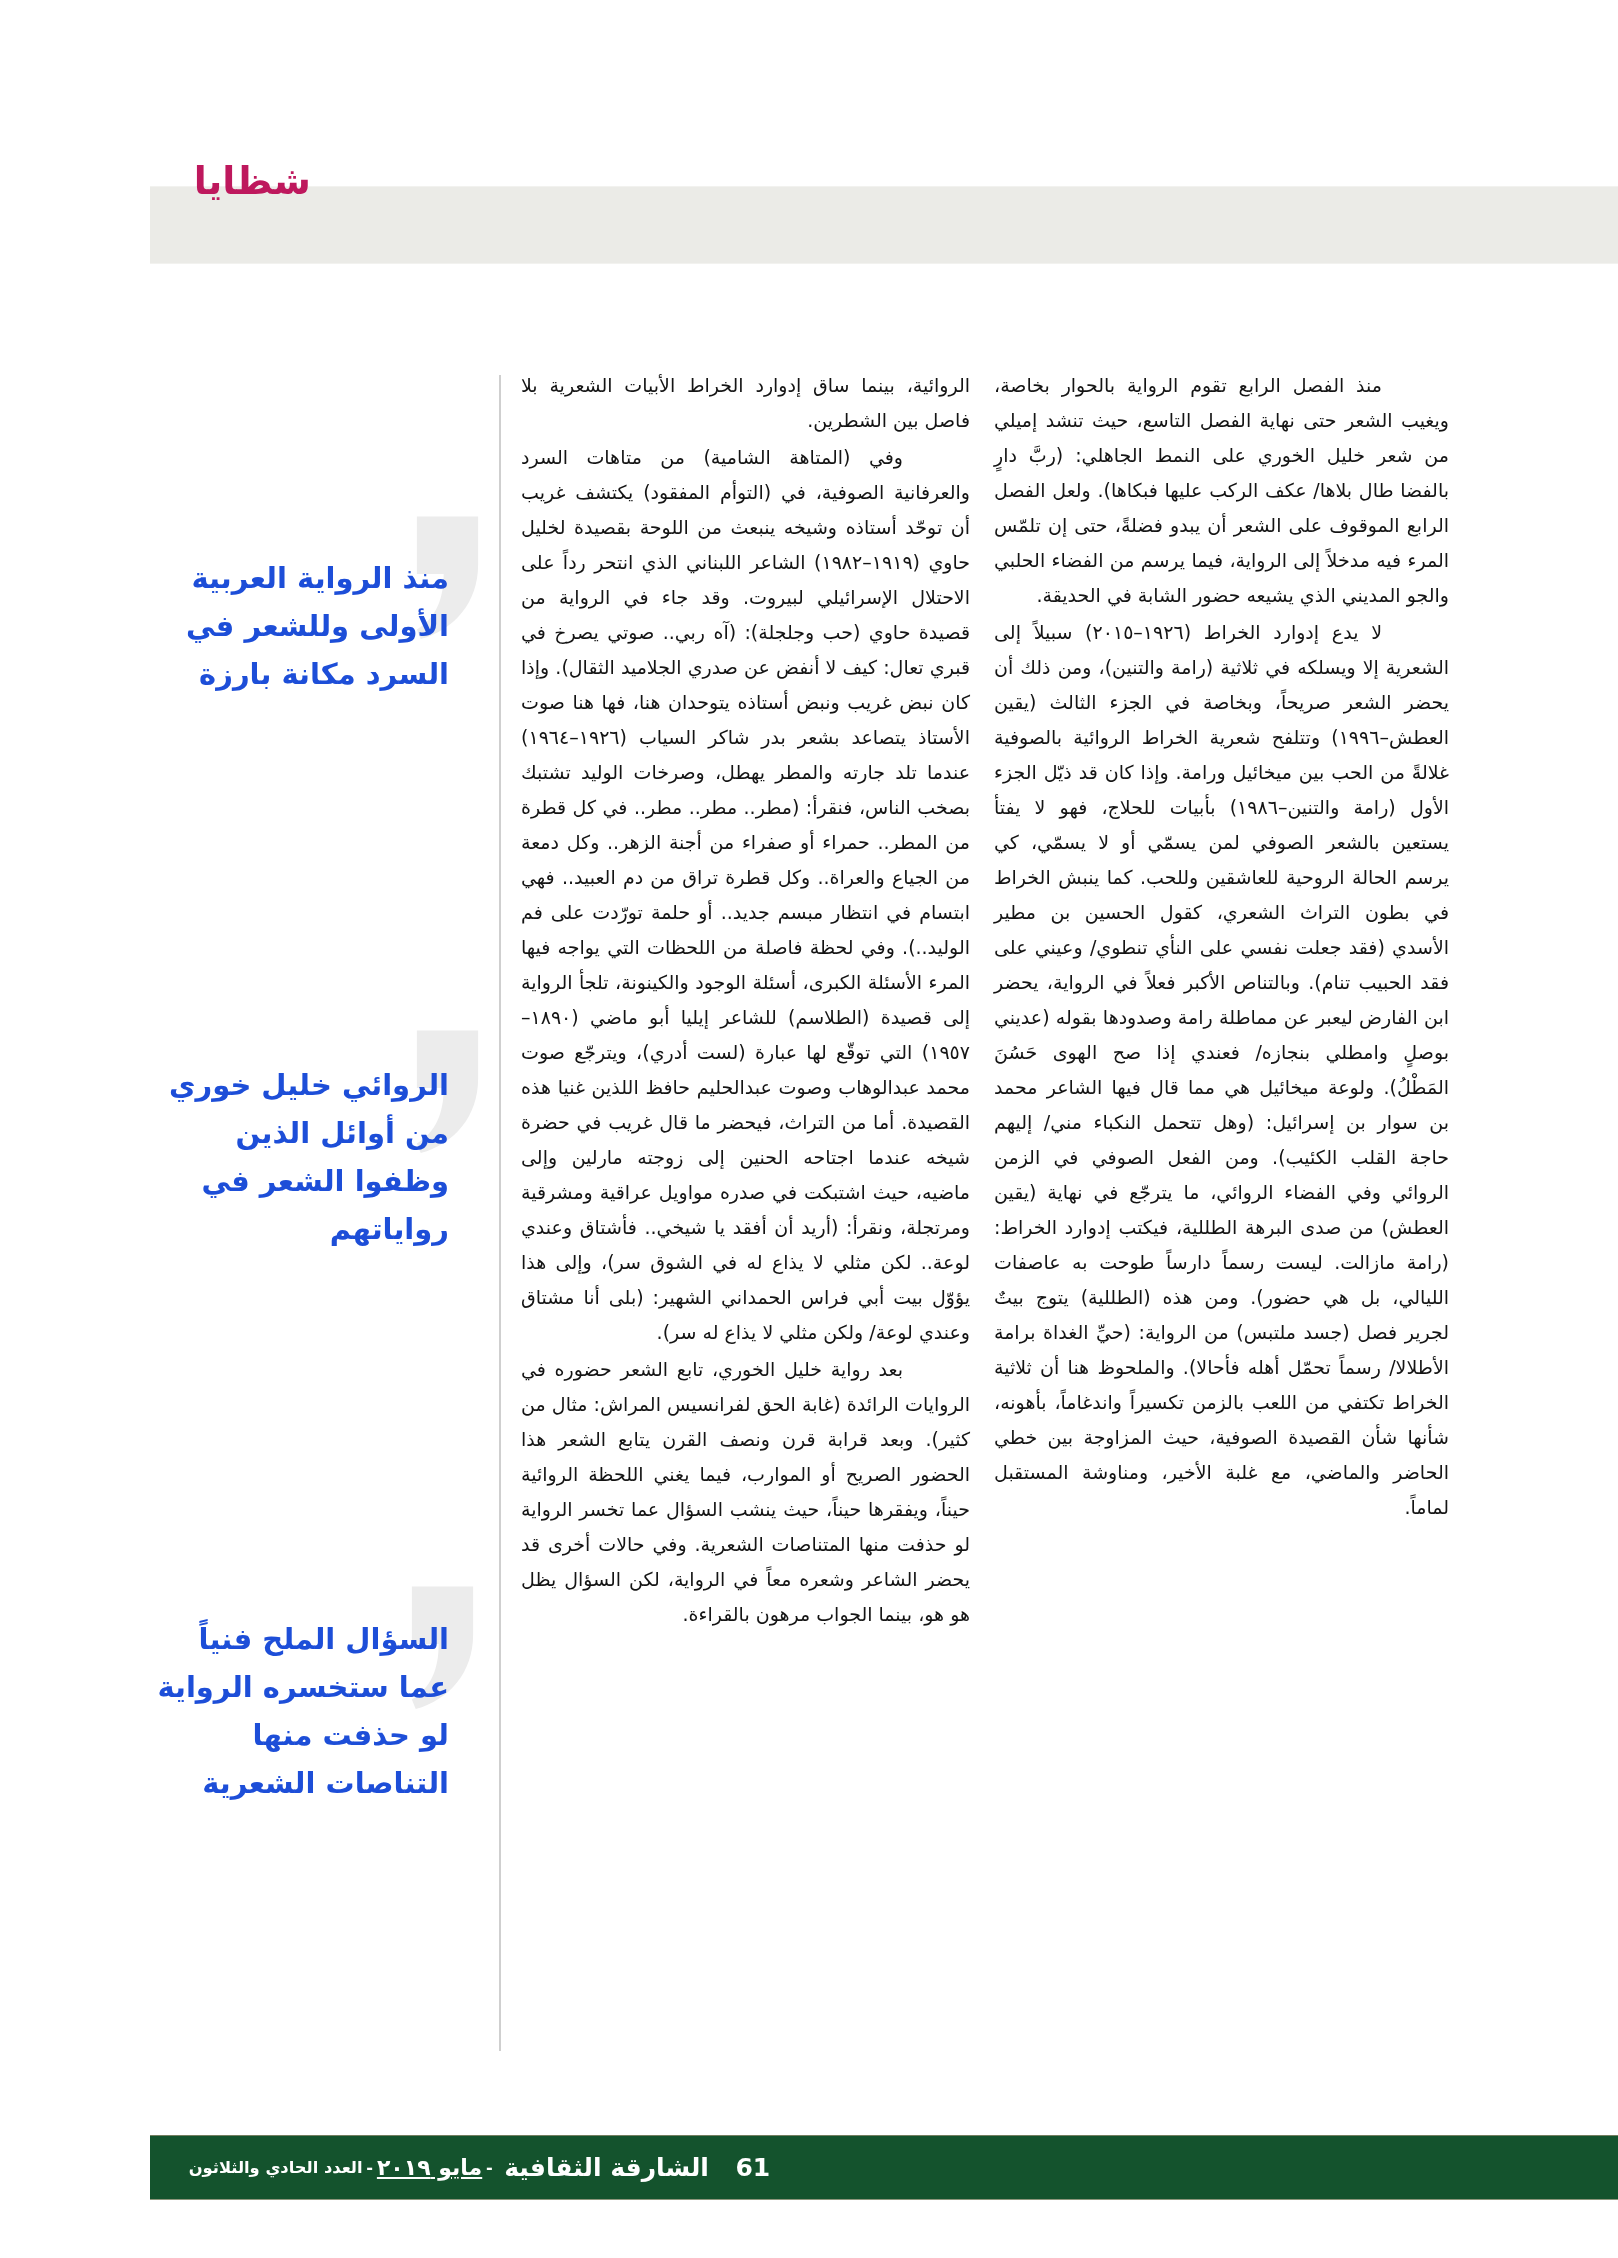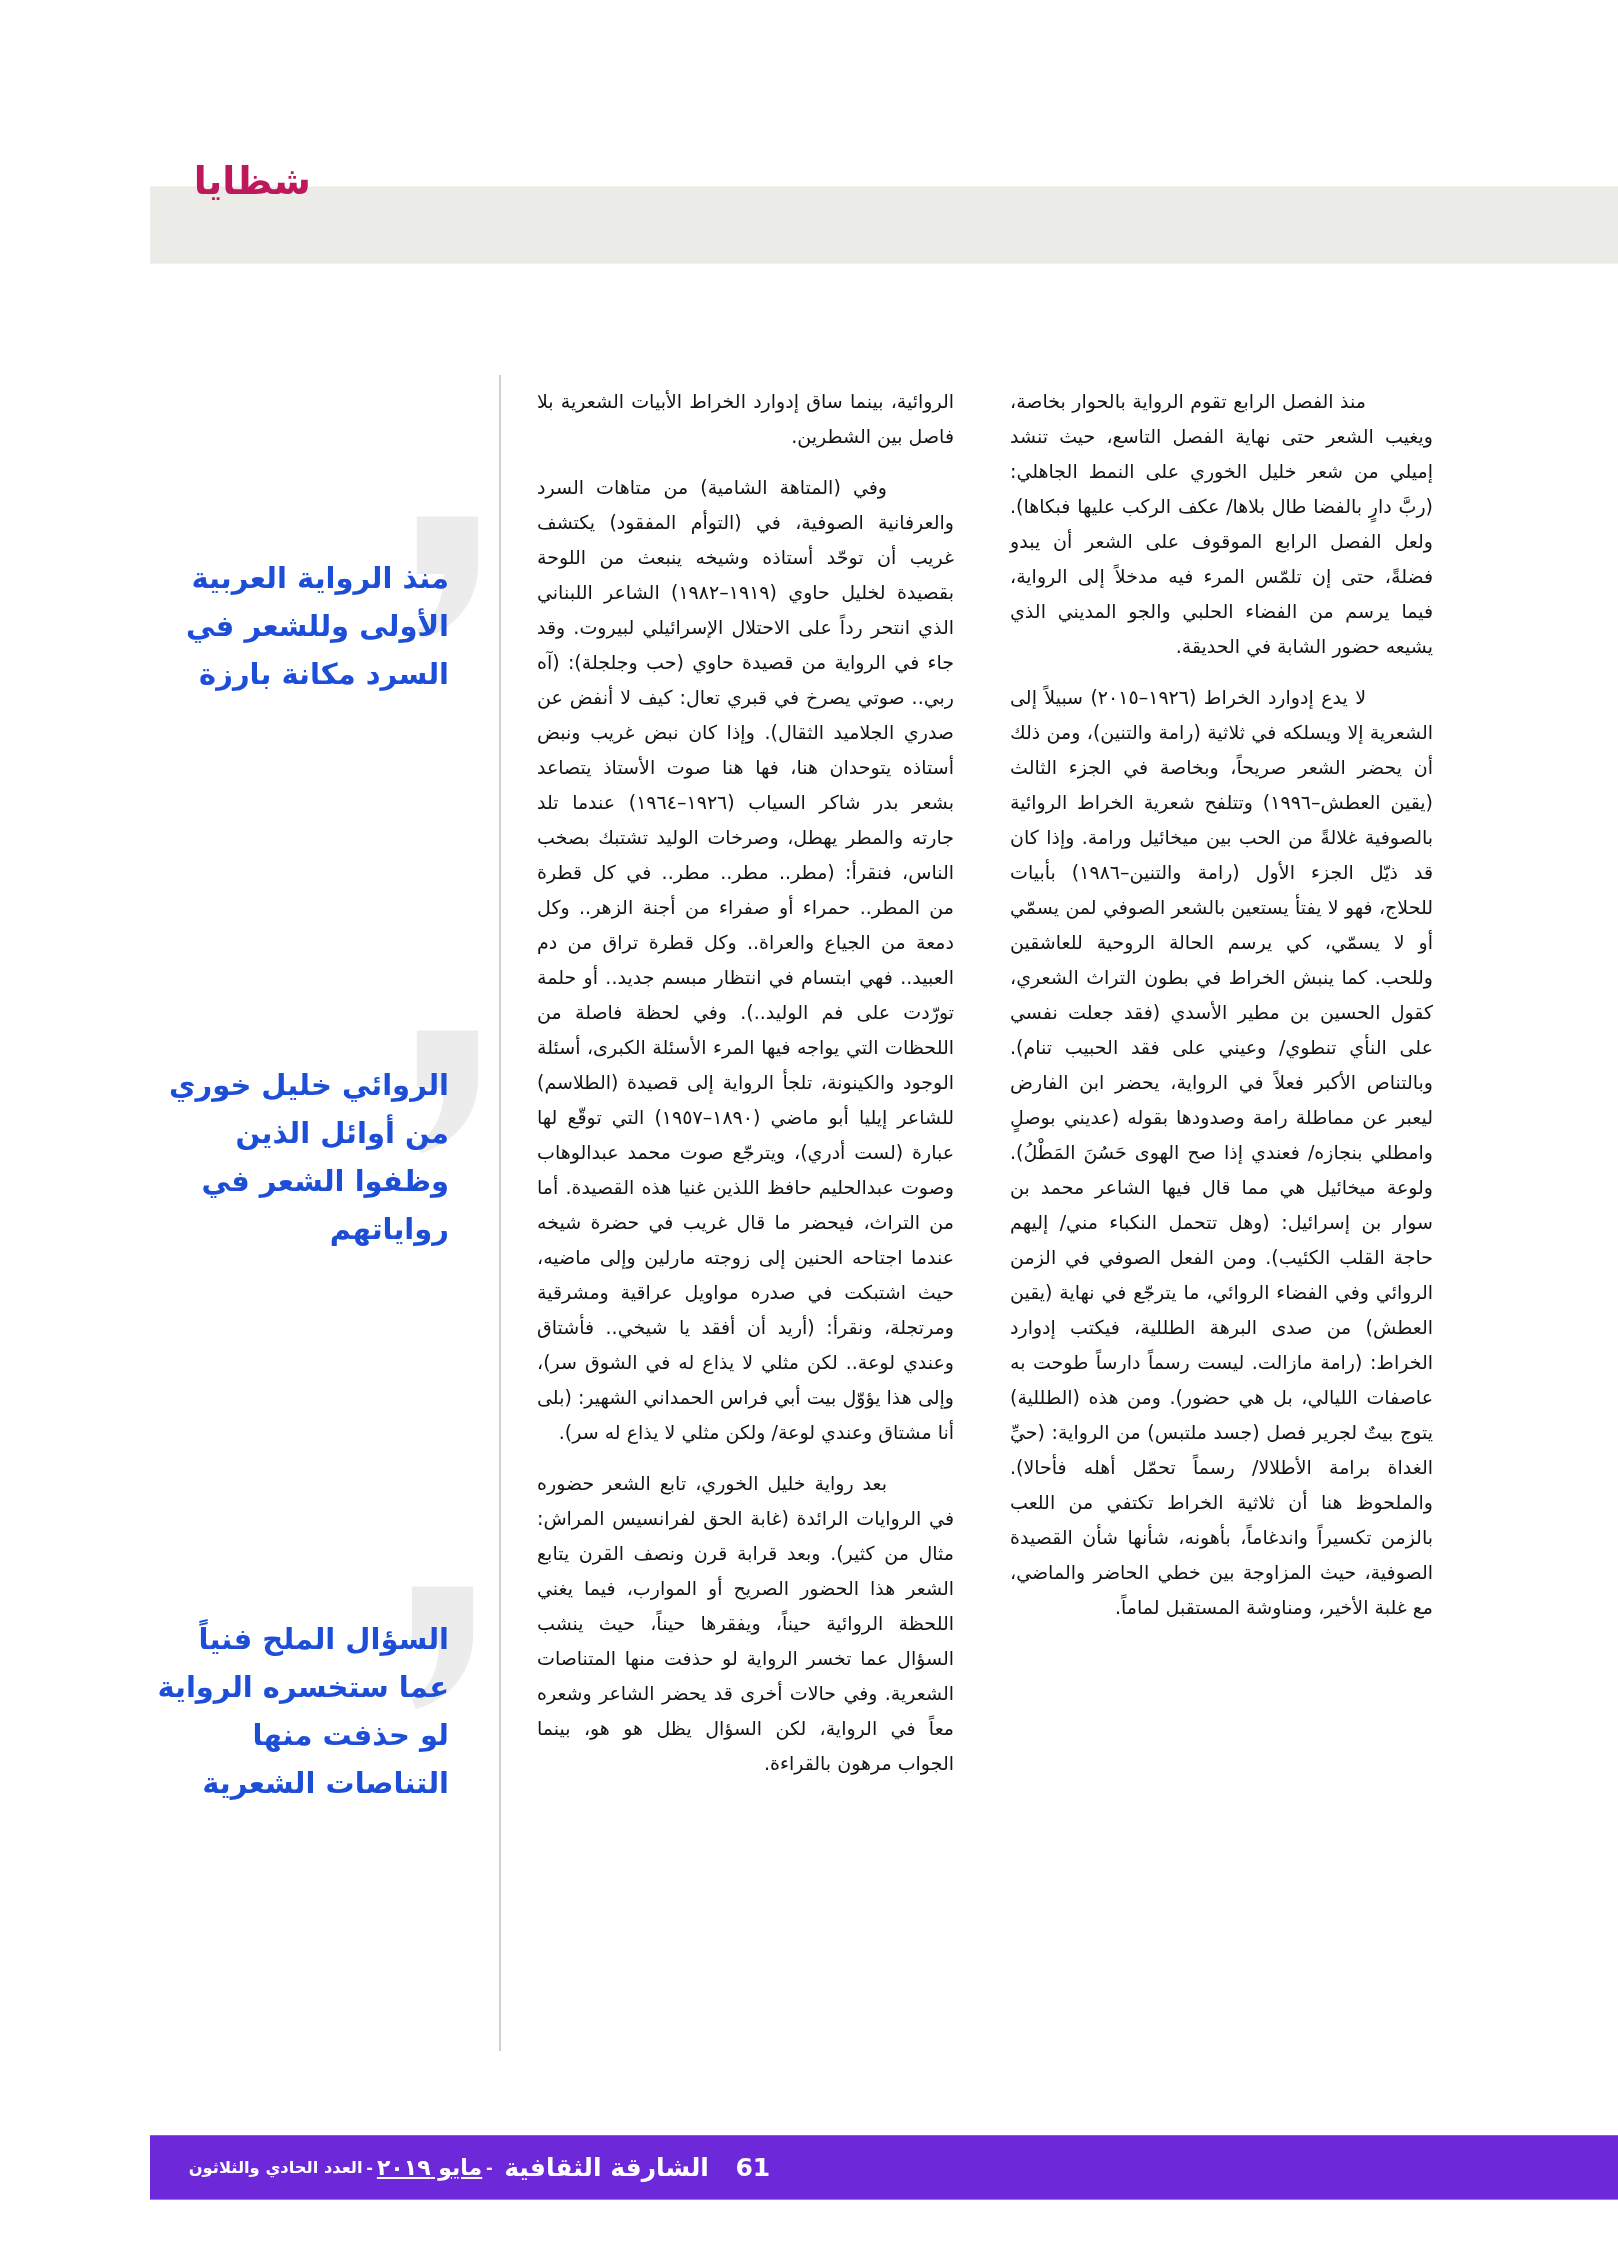--- a/index.html
+++ b/index.html
@@ -20,21 +20,21 @@
     font-size: 38px; line-height: 57px; color: #be185d;
   }
   .column {
     position: absolute; top: 368px;
     direction: rtl; text-align: justify; text-align-last: right;
     font-family: "DejaVu Sans", sans-serif;
     font-size: 19px; line-height: 35px; color: #141414;
   }
   .col-right { left: 994px; width: 455px; }
   .col-mid   { left: 521px;  width: 449px; }
-  .column p { margin: 16px; text-indent: 0; }
+  .column p { margin: 0; text-indent: 0; }
   .column p.indent { text-indent: 67px; }
   .column p + p { margin-top: 1.9px; }
 
   .divider {
     position: absolute; left: 499px; top: 375px; width: 1.9px; height: 1676px;
     background: #cfcfcf;
   }
 
   .pull-quote {
     position: absolute; left: 143px; width: 306px;
@@ -48,21 +48,21 @@
   .quote-mark {
     position: absolute; width: 73px; height: 134px;
   }
   .qm1 { left: 411px; top: 507px; }
   .qm2 { left: 411px; top: 1021px; }
   .qm3 { left: 406px; top: 1577px; }
   .pull-quote span { position: relative; z-index: 2; }
 
   .footer-band {
     position: absolute; left: 150px; top: 2135px; width: 1468px; height: 63px;
-    background: #6d28d9;
+    background: #14532d;
     border-top: 1.9px solid #747e60; border-bottom: 1.9px solid #8d967b;
   }
   .footer-inner {
     position: absolute; left: 33px; top: 0; height: 63px;
     display: flex; flex-direction: row-reverse; align-items: center;
     direction: rtl; color: #ffffff; white-space: nowrap;
   }
   .footer-issue { font-size: 16.3px; font-weight: bold; margin-left: 5.7px; }
   .footer-sep { font-size: 16.3px; font-weight: bold; margin: 0 3.8px; }
   .footer-date { font-size: 22px; font-weight: bold; text-decoration: underline; }

